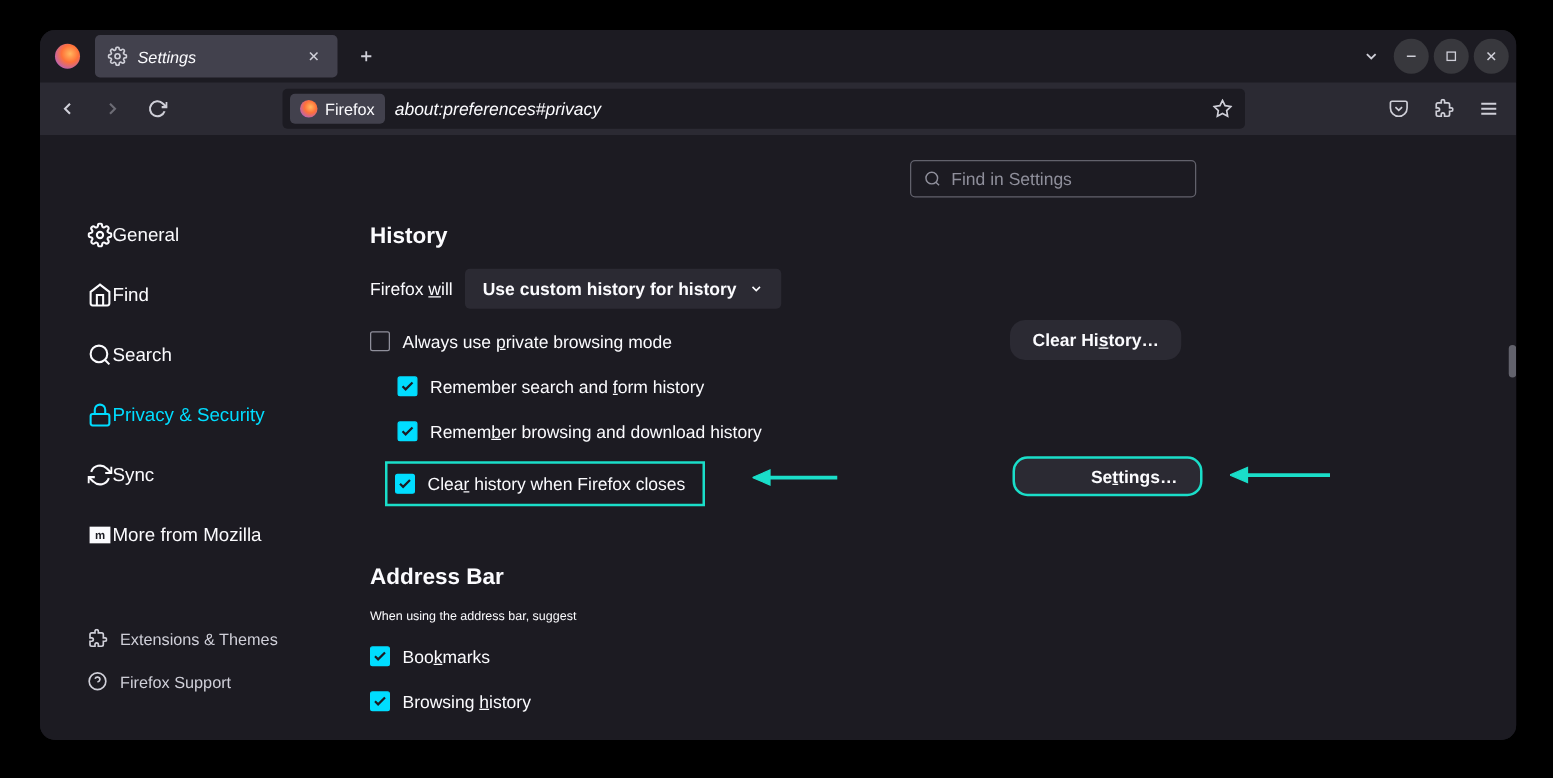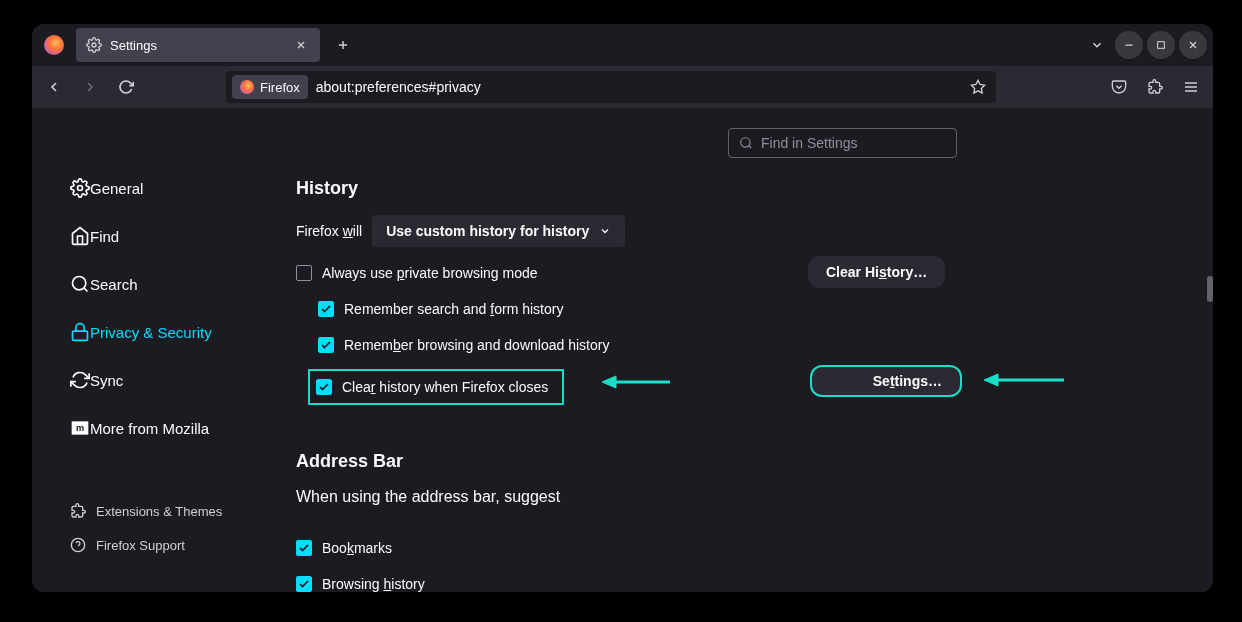--- a/index.html
+++ b/index.html
@@ -1,35 +1,35 @@
 <!DOCTYPE html>
 <html><head>
 <meta charset="utf-8">
 <style>
 * { margin: 0; padding: 0; box-sizing: border-box; font-family: -apple-system, BlinkMacSystemFont, "Segoe UI", sans-serif; }
 body { background: #000; color: #fbfbfe; width: 1242px; height: 622px; overflow: hidden; }
 .window { position: absolute; left: 32px; top: 24px; width: 1181px; height: 568px; background: #1c1b22; border-radius: 12px; overflow: hidden; display: flex; flex-direction: column; }
 .titlebar { height: 42px; background: #1c1b22; display: flex; align-items: stretch; }
 .ff-icon-box { width: 44px; display: flex; align-items: center; justify-content: center; }
 .ff-logo { width: 20px; height: 20px; background: radial-gradient(circle at 60% 40%, #ffb85f 0%, #ff7139 40%, #9059ff 100%); border-radius: 50%; }
-.tab { background: #42414d; width: 244px; display: flex; align-items: center; padding: 0 10px; border-radius: 4px; margin-top: 4px; margin-bottom: 4px; gap: 8px; }
+.tab { background: #42414d; width: 194px; display: flex; align-items: center; padding: 0 10px; border-radius: 4px; margin-top: 4px; margin-bottom: 4px; gap: 8px; font-style: italic; }
 .tab-icon { width: 16px; height: 16px; display: flex; align-items: center; justify-content: center; }
 .tab-title { flex: 1; font-size: 13px; color: #fbfbfe; }
 .tab-close { width: 18px; height: 18px; display: flex; align-items: center; justify-content: center; cursor: pointer; color: #cfcfd8; }
 .new-tab { width: 34px; display: flex; align-items: center; justify-content: center; cursor: pointer; color: #cfcfd8; margin-left: 6px; }
 .titlebar-space { flex: 1; }
 .titlebar-right { display: flex; align-items: center; gap: 4px; padding-right: 6px; }
 .list-tabs { width: 28px; height: 28px; display: flex; align-items: center; justify-content: center; cursor: pointer; color: #cfcfd8; }
 .win-btn { width: 28px; height: 28px; border-radius: 50%; background: #38383d; display: flex; align-items: center; justify-content: center; cursor: pointer; color: #cfcfd8; }
 .toolbar { height: 42px; background: #2b2a33; display: flex; align-items: center; padding: 0 6px; gap: 4px; }
 .tool-btn { width: 32px; height: 32px; display: flex; align-items: center; justify-content: center; cursor: pointer; color: #cfcfd8; border-radius: 4px; }
 .tool-btn.disabled { opacity: 0.4; cursor: default; }
 .urlbar { flex: 1; max-width: 770px; height: 32px; background: #1c1b22; border-radius: 4px; display: flex; align-items: center; margin: 0 80px 0 80px; padding: 0 6px; gap: 8px; }
 .identity-box { background: #42414d; border-radius: 4px; height: 24px; display: flex; align-items: center; padding: 0 8px; gap: 6px; font-size: 13px; color: #fbfbfe; }
-.url-text { font-size: 14px; color: #fbfbfe; }
+.url-text { font-size: 14px; color: #fbfbfe; font-style: italic; }
 .urlbar-space { flex: 1; }
 .star-btn { width: 24px; height: 24px; display: flex; align-items: center; justify-content: center; cursor: pointer; color: #cfcfd8; }
 .toolbar-end { display: flex; align-items: center; gap: 4px; margin-left: auto; }
 .content { flex: 1; background: #1c1b22; display: flex; position: relative; overflow: hidden; }
 .sidebar { width: 240px; padding: 60px 0 0 38px; }
 .side-item { height: 40px; display: flex; align-items: center; font-size: 15px; color: #fbfbfe; cursor: pointer; margin-bottom: 8px; }
 .side-item.active { color: #00ddff; }
 .side-icon { width: 20px; height: 20px; display: flex; align-items: center; justify-content: center; }
 .side-footer-item { height: 30px; display: flex; align-items: center; gap: 10px; font-size: 13px; color: #cfcfd8; cursor: pointer; margin-bottom: 4px; }
 .side-footer-item .side-icon { width: 16px; height: 16px; }
@@ -44,21 +44,21 @@
 .checkbox.checked svg { stroke: #1c1b22; }
 .indent { margin-left: 22px; }
 .highlight-box { border: 2px solid #1adec9; padding: 4px 14px 4px 6px; display: inline-flex; }
 .btn { background: #2b2a33; border-radius: 12px; height: 32px; display: flex; align-items: center; padding: 0 18px; font-size: 14px; font-weight: 600; cursor: pointer; }
 .btn-clear-history { position: absolute; top: 148px; left: 536px; }
 .btn-settings { position: absolute; top: 257px; left: 538px; border: 2px solid #1adec9; width: 152px; justify-content: flex-end; }
 .arrow { position: absolute; height: 20px; display: flex; align-items: center; }
 .arrow svg { stroke: #1adec9; fill: #1adec9; }
 .arrow1 { top: 264px; left: 330px; }
 .arrow2 { top: 262px; left: 712px; }
-.desc-text { font-size: 16px; color: #fbfbfe; margin-bottom: 30px; }
+.desc-text { font-size: 10px; color: #fbfbfe; margin-bottom: 14px; }
 .scroll-indicator { position: absolute; right: 0; top: 168px; width: 6px; height: 26px; background: #62626c; border-radius: 3px; }
 .underline { text-decoration: underline; }
 </style>
 </head>
 <body>
 
 <div class="window">
 
   <div class="titlebar">
     <div class="ff-icon-box">

